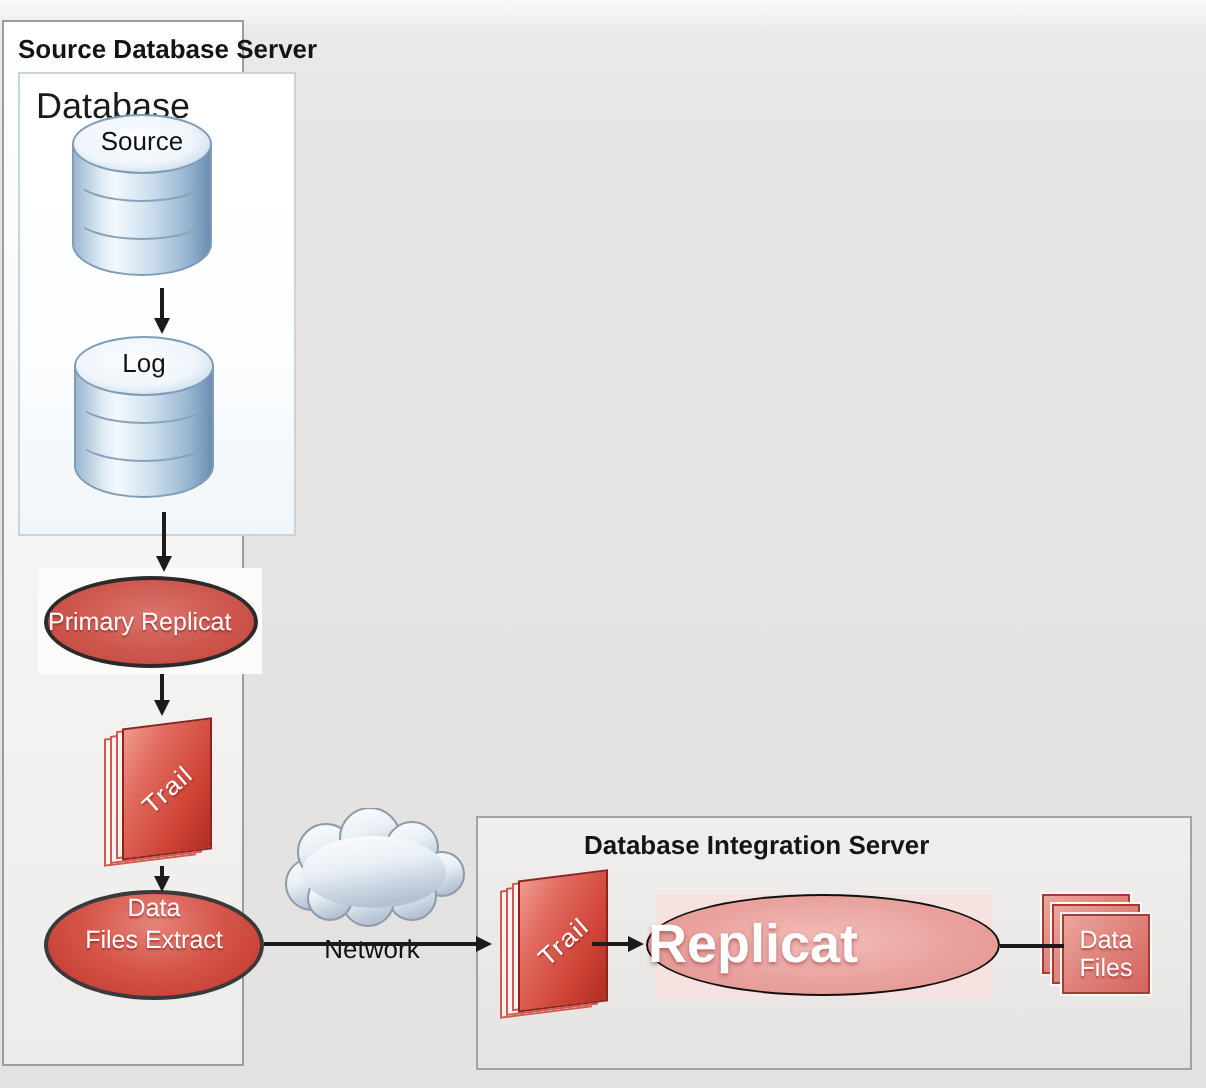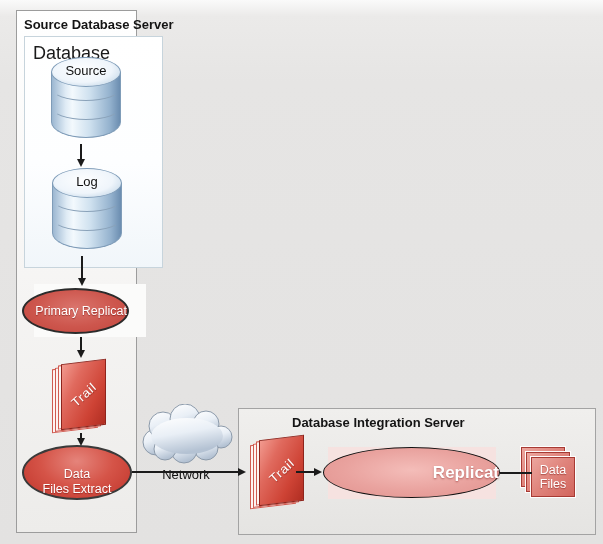--- a/index.html
+++ b/index.html
@@ -11,21 +11,21 @@
     overflow:hidden;
   }
   #stage {
     position:absolute; left:0; top:0; width:603px; height:544px;
     background:linear-gradient(180deg,#fafafa 0%,#ebeae9 3%,#e6e5e4 15%,#e3e2e1 100%);
   }
 
   
   .panel { position:absolute; }
   #left-panel {
-    left:16px; top:10px; width:121px; height:523px;
+    left:1px; top:10px; width:121px; height:523px;
     border:1px solid #9c9c9c;
     background:linear-gradient(180deg,#ffffff 0%,#f8f7f6 40%,#edecea 100%);
   }
   .panel-title {
     position:absolute; left:7px; top:6px;
     font-size:13px; font-weight:bold; color:#141414; white-space:nowrap;
   }
   #db-box {
     position:absolute; left:7px; top:25px; width:139px; height:232px;
     border:1px solid #c7d4dc;
@@ -59,21 +59,21 @@
   .cyl .band.b1 { top:18px; }
   .cyl .band.b2 { top:37px; }
   .cyl .cyl-label {
     position:absolute; left:0; top:6px; width:70px; text-align:center;
     font-size:13px; color:#111; z-index:4;
   }
 
   
   .ellipse {
     position:absolute; border-radius:50%;
-    display:flex; align-items:center; justify-content:flex-end;
+    display:flex; align-items:center; justify-content:flex-start;
     text-align:center; color:#fff;
   }
   .patch { position:absolute; }
   #primary-replicat-patch { left:20px; top:283px; width:112px; height:53px; background:#fbfbfa; }
   #primary-replicat {
     left:22px; top:288px; width:107px; height:46px;
     border:2px solid #2b2b2b;
     background:radial-gradient(ellipse at 50% 42%, #da746c 0%, #cd564d 55%, #c3463d 100%);
     font-size:12.5px; text-shadow:0 1px 1px rgba(90,0,0,.45);
   }
@@ -82,21 +82,21 @@
     border:2px solid #3a3a3a;
     background:radial-gradient(ellipse at 50% 28%, #e5847b 0%, #d55448 48%, #c0342a 100%);
     font-size:12.5px; line-height:1.25; text-shadow:0 1px 1px rgba(90,0,0,.45);
     flex-direction:column; z-index:4;
   }
   #replicat-patch { left:327px; top:446px; width:168px; height:52px; background:#f6e2e0; }
   #replicat {
     left:323px; top:447px; width:177px; height:51px;
     border:1.5px solid #111;
     background:radial-gradient(ellipse at 50% 45%, #f4bdb9 0%, #e9a29e 55%, #e1928e 100%);
-    font-size:17px; font-weight:bold; text-shadow:0 1px 2px rgba(130,35,35,.55);
+    font-size:27px; font-weight:bold; text-shadow:0 1px 2px rgba(130,35,35,.55);
     z-index:4;
   }
 
   
   .doc { position:absolute; width:54px; height:70px; transform:skewY(-7deg); z-index:4; }
   .doc .page {
     position:absolute; width:46px; height:64px;
     background:#fdf3f1; border:1px solid #cf5a50;
   }
   .doc .p3 { left:0; top:4px; }

